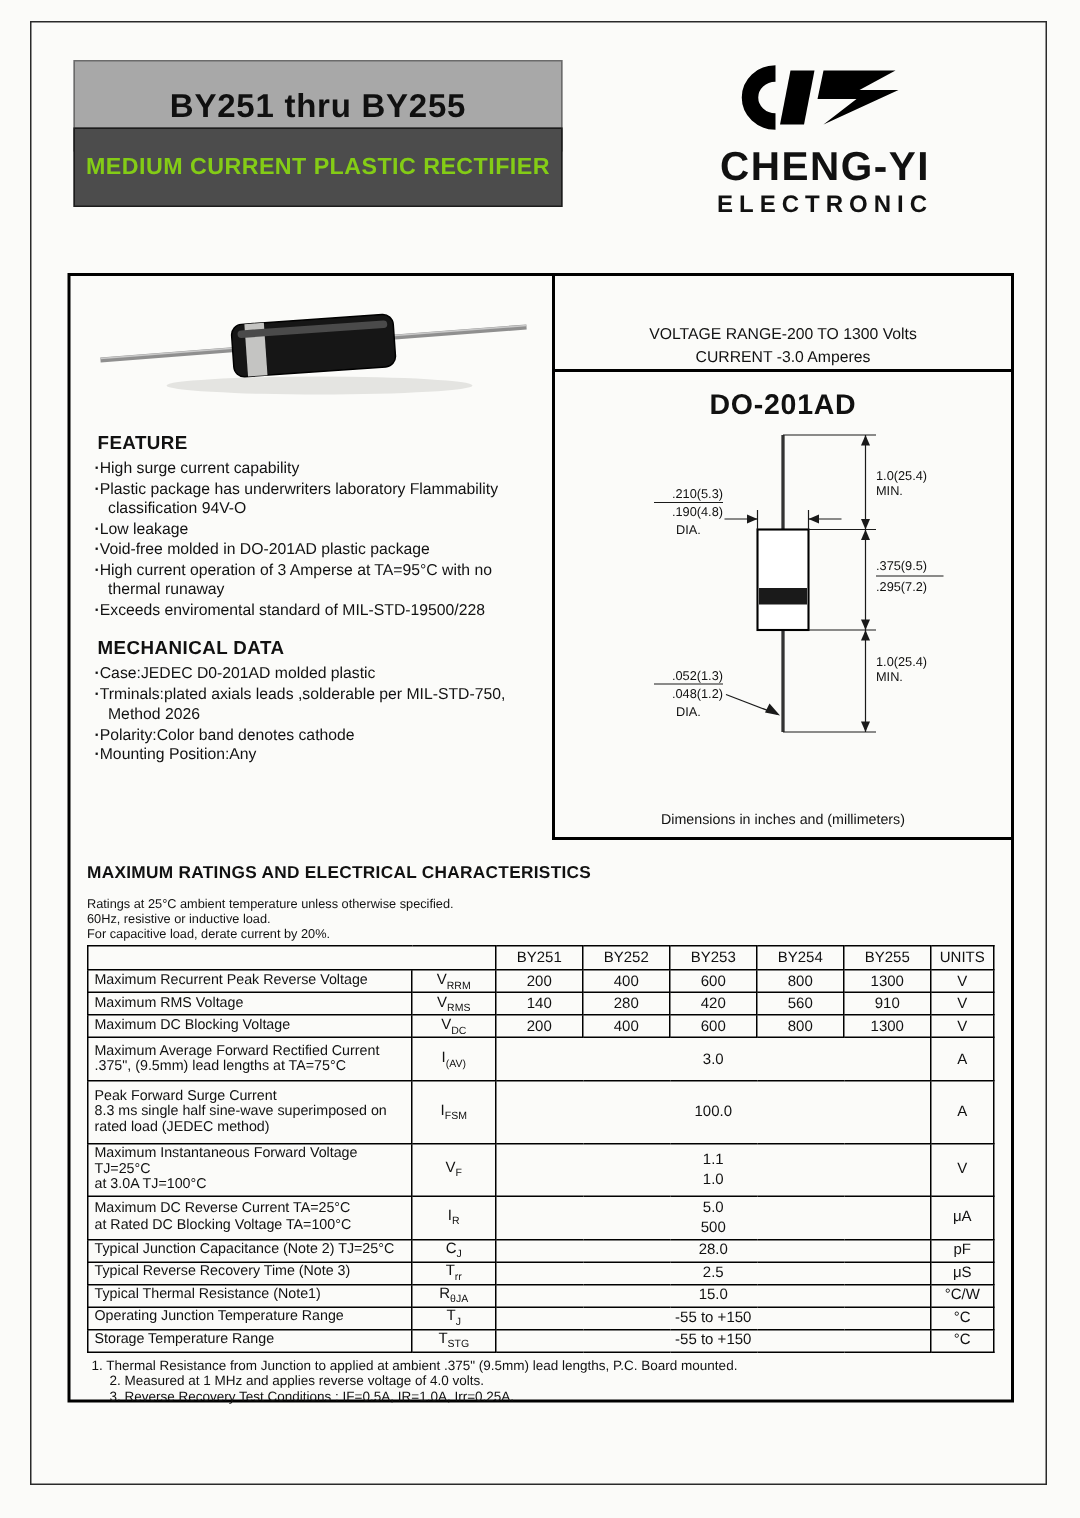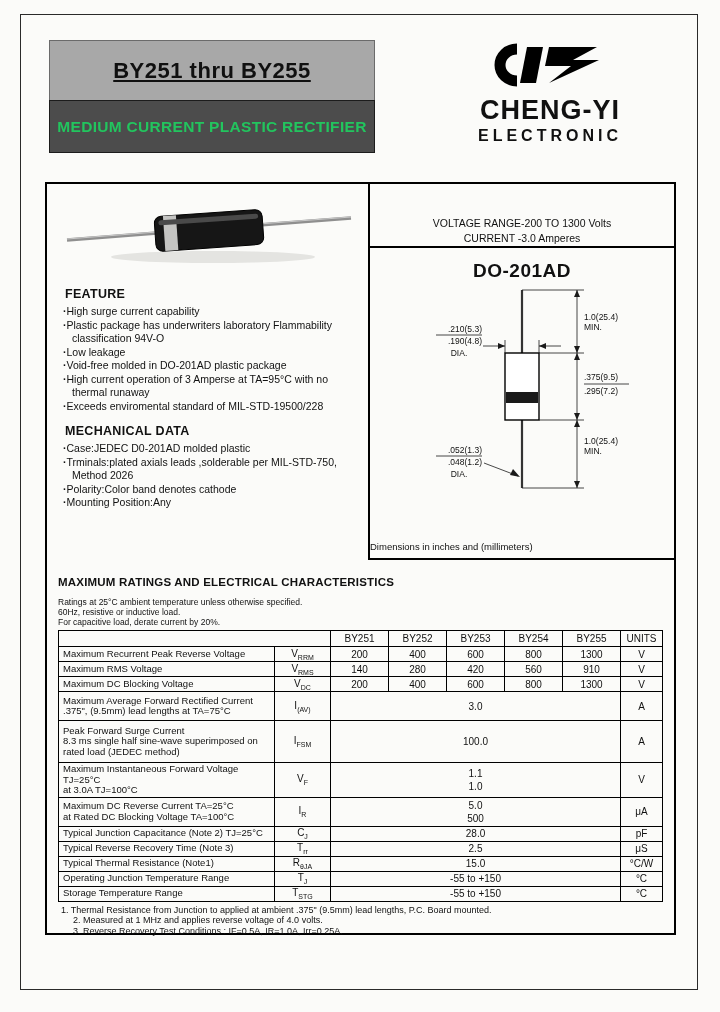--- a/index.html
+++ b/index.html
@@ -3,44 +3,44 @@
 <meta charset="utf-8">
 <style>
   html,body { margin:0; padding:0; background:#e9e9e6; }
   .page { position:relative; width:720px; height:1012px; margin:0 auto; background:#fbfbf9;
           font-family:"Liberation Sans", sans-serif; color:#111; overflow:hidden; }
   .frame { position:absolute; left:20px; top:14px; width:676px; height:974px; border:1px solid #2a2a2a; }
 
   
   .title-gray { position:absolute; left:49px; top:40px; width:326px; height:61px; box-sizing:border-box;
                 background:#a8a8a8; border:1px solid #6b6b6b; display:flex; align-items:center; justify-content:center;
-                font-size:22px; font-weight:bold; letter-spacing:0.5px; color:#101010;text-decoration:underline; }
-  .title-dark { position:absolute; left:49px; top:100px; width:326px; height:53px; box-sizing:border-box;
+                font-size:22px; font-weight:bold; letter-spacing:0.5px; color:#101010; }
+  .title-dark { position:absolute; left:49px; top:85px; width:326px; height:53px; box-sizing:border-box;
                 background:#4c4c4c; border:1px solid #1c1c1c; display:flex; align-items:center; justify-content:center;
-                color:#22c55e; font-size:15.5px; font-weight:bold; letter-spacing:0.3px; }
+                color:#84cc16; font-size:15.5px; font-weight:bold; letter-spacing:0.3px; }
   .brand { position:absolute; left:430px; top:40px; width:240px; text-align:center; }
   .brand-name { font-size:27px; font-weight:bold; letter-spacing:1px; margin-top:1px; }
   .brand-sub  { font-size:16px; font-weight:bold; letter-spacing:4px; margin-top:1px; }
 
   
   .main-box { position:absolute; left:45px; top:182px; width:631px; height:753px; border:2px solid #000; box-sizing:border-box; }
 
   .left-col { position:absolute; left:16px; top:10px; width:302px; }
   .sec-title { font-weight:bold; font-size:12.5px; letter-spacing:0.3px; margin:11px 0 4px 2px; }
   .blist { font-size:10.5px; line-height:13.5px; }
   .blist .bi { padding-left:9px; text-indent:-9px; }
   .blist .bi::before { content:"\00B7 "; font-weight:bold; }
 
   .right-panel { position:absolute; right:0; top:0; width:306px; height:376px; box-sizing:border-box;
                  border-left:2px solid #000; border-bottom:2px solid #000; }
   .volt-box { height:64px; box-sizing:border-box; border-bottom:2px solid #000; display:flex; flex-direction:column;
               justify-content:flex-end; align-items:center; font-size:10.5px; line-height:15px; text-align:center; }
   .pkg-title { position:absolute; top:76px; left:0; width:100%; text-align:center; font-size:19px; font-weight:bold; letter-spacing:0.5px; }
   .pkg-svg { position:absolute; top:96px; left:2px; }
-  .pkg-caption { position:absolute; bottom:6px; left:0; width:100%; text-align:left; font-size:9.5px; }
+  .pkg-caption { position:absolute; bottom:6px; left:0; width:100%; text-align:center; font-size:9.5px; }
   .dimt { font-size:8.5px; fill:#111; }
 
   
   .ratings { position:absolute; left:11px; top:392px; width:609px; }
   .rt-title { font-weight:bold; font-size:11.5px; letter-spacing:0.2px; margin-bottom:9px; }
   .rt-cond { font-size:8.5px; line-height:10px; }
   table.rt { border-collapse:collapse; table-layout:fixed; width:604px; margin-top:3px; }
   .rt td { border:1px solid #000; font-size:10px; height:15px; padding:0 3px; text-align:center; vertical-align:middle; box-sizing:border-box; }
   .rt tr.hdr td { height:16px; }
   .rt td.param { text-align:left; font-size:9.5px; line-height:10.5px; padding:1px 2px 1px 4px; }

